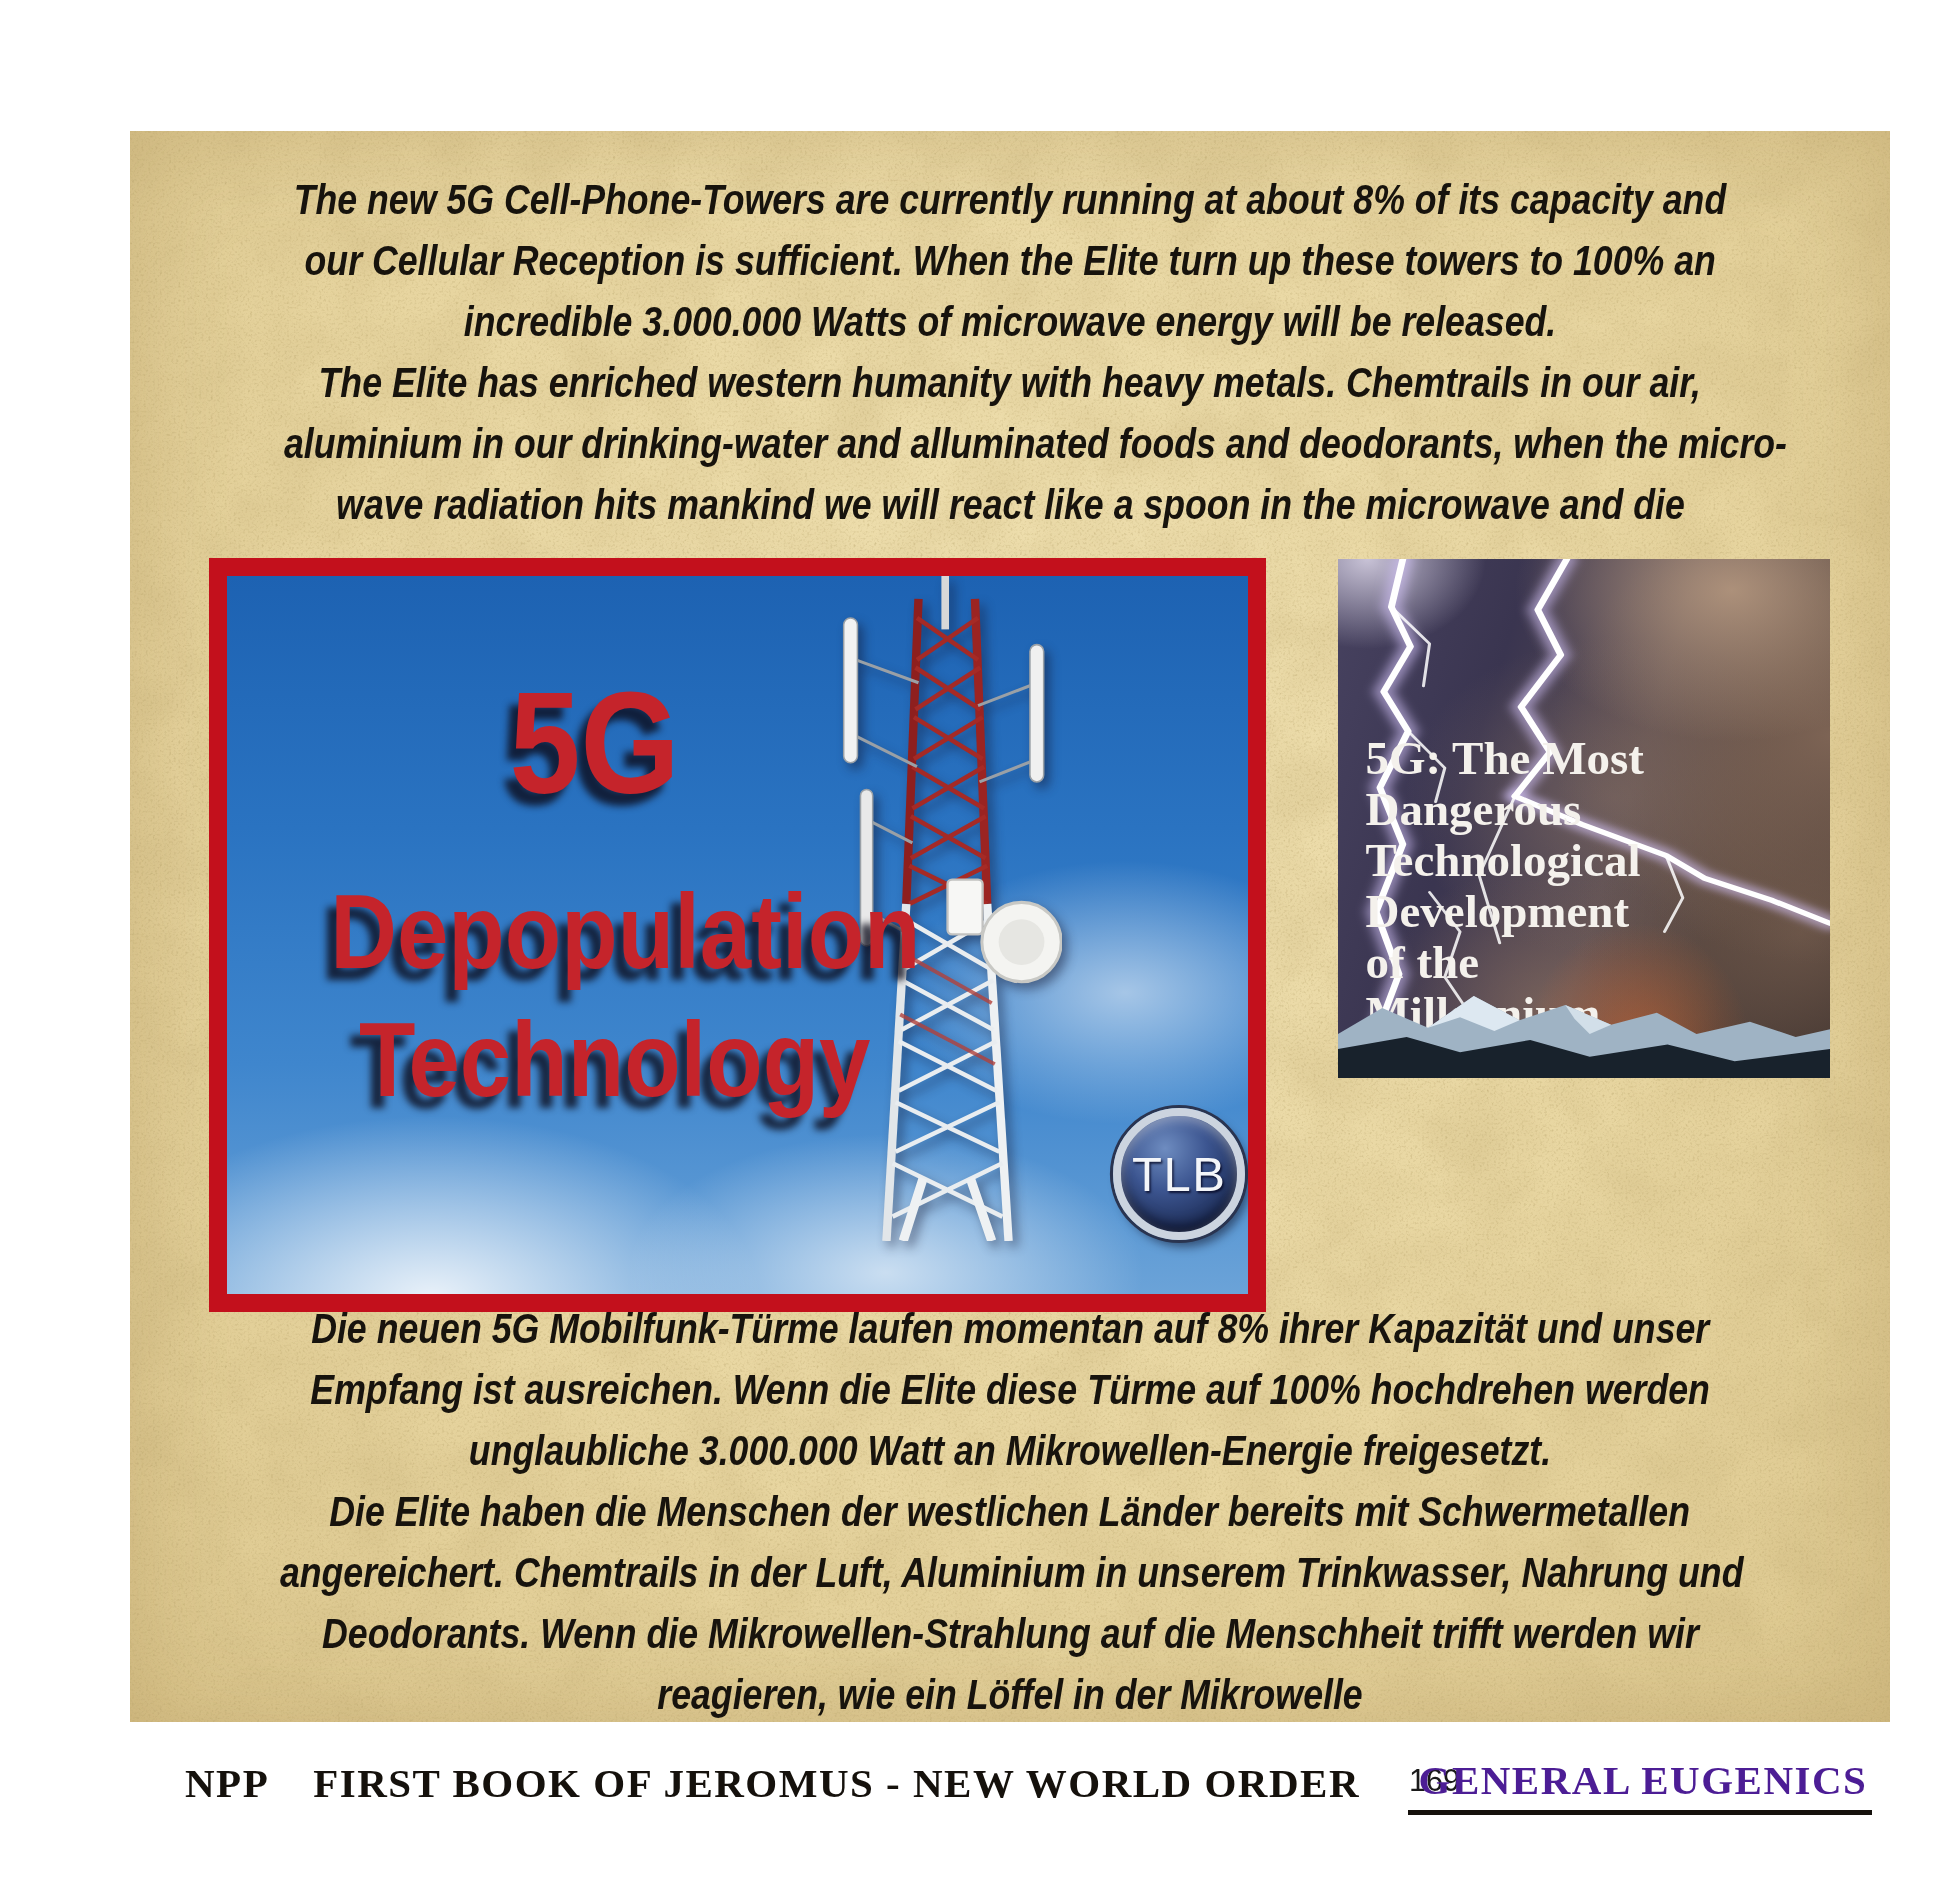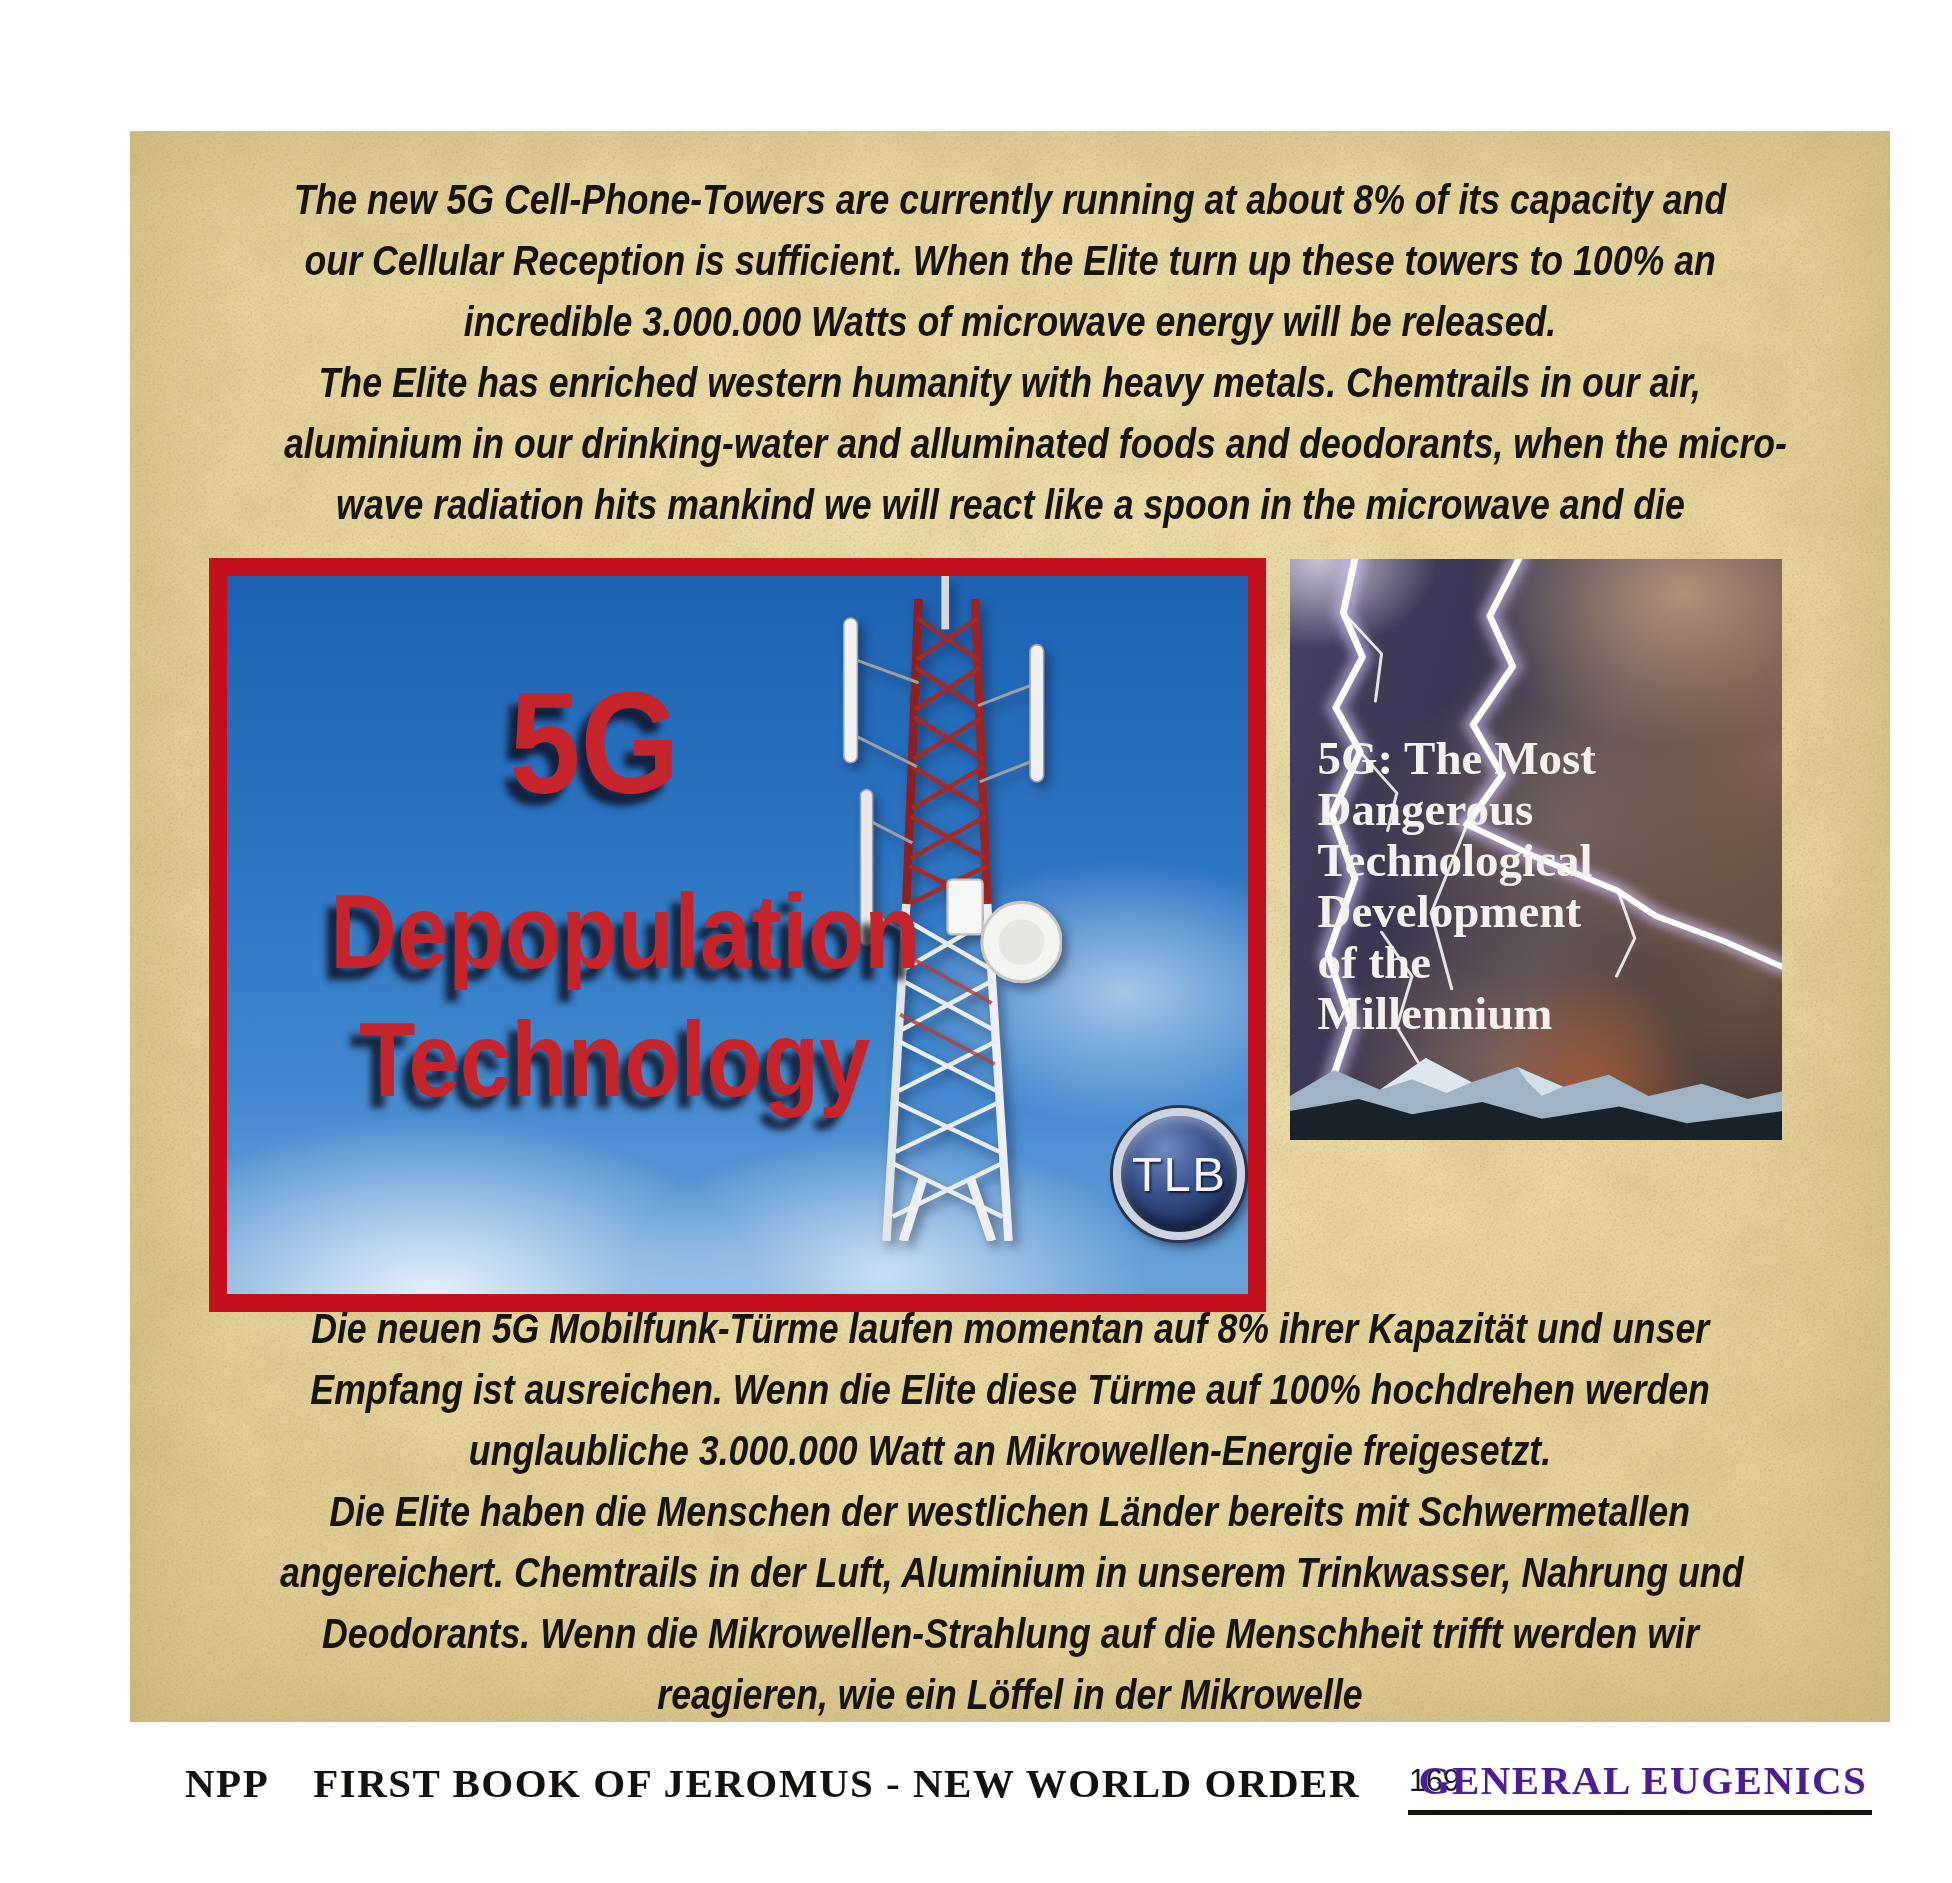--- a/index.html
+++ b/index.html
@@ -42,21 +42,21 @@
   .tlb{position:absolute;left:886px;top:532px;width:116px;height:116px;border-radius:50%;
        background:radial-gradient(circle at 38% 28%,#6e8cc0 0%,#3c5590 38%,#1d2d57 76%,#101c3a 100%);
        border:8.4px solid #ccd4df;
        box-shadow:0 0 0 3.1px #2a3450,inset 0 4.6px 10.7px rgba(255,255,255,.4),
                   inset 0 -6.9px 12.2px rgba(0,0,15,.55),5.3px 6.9px 9.2px rgba(10,10,30,.5);
        display:flex;align-items:center;justify-content:center;}
   .tlb span{font-size:49px;font-weight:normal;color:#f3f5f9;letter-spacing:1.5px;
             text-shadow:1.5px 2.3px 2.3px rgba(0,0,25,.75);text-align:center;}
 
   
-  .img-right{position:absolute;left:1160px;top:428px;width:492px;height:581px;overflow:hidden;}
+  .img-right{position:absolute;left:1208px;top:428px;width:492px;height:519px;overflow:hidden;}
   .storm{position:absolute;left:0;top:0;width:100%;height:100%;
      background:
        radial-gradient(ellipse 191px 145px at 6% 0%,rgba(244,238,255,.75),rgba(244,238,255,0) 62%),
        radial-gradient(ellipse 328px 229px at 80% 6%,rgba(186,156,130,.85),rgba(186,156,130,0) 66%),
        radial-gradient(ellipse 397px 328px at 100% 34%,rgba(128,102,86,.95),rgba(128,102,86,0) 70%),
        radial-gradient(ellipse 328px 290px at 94% 72%,rgba(112,89,75,.85),rgba(112,89,75,0) 70%),
        radial-gradient(ellipse 298px 229px at 56% 46%,rgba(135,113,102,.55),rgba(135,113,102,0) 70%),
        radial-gradient(ellipse 252px 198px at 42% 86%,rgba(152,120,98,.5),rgba(152,120,98,0) 70%),
        linear-gradient(107deg,#474260 0%,#3a3550 30%,#564a52 56%,#4a3c38 76%,#342a28 100%);}
   .glow{position:absolute;left:38%;bottom:0;width:46%;height:30%;

